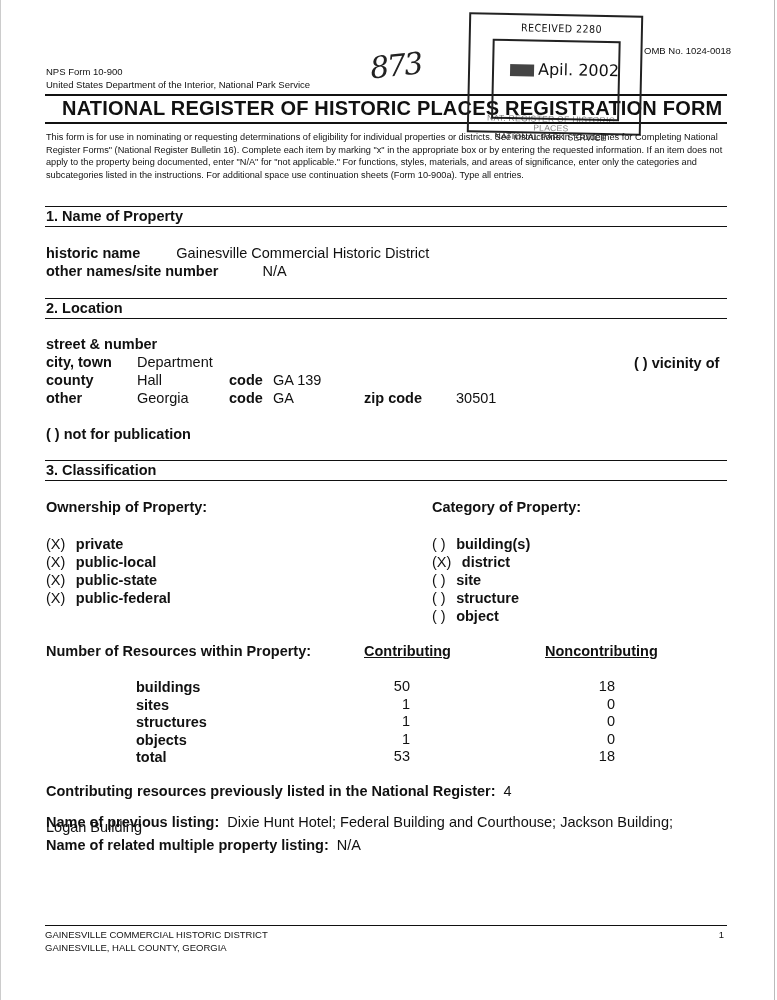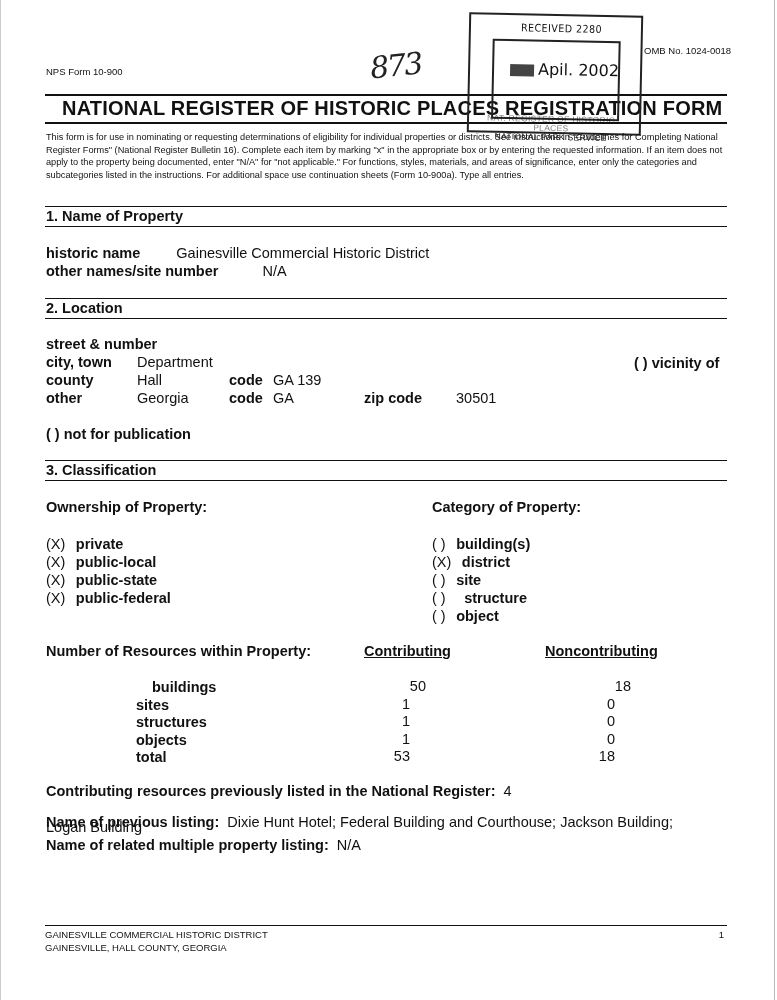--- a/index.html
+++ b/index.html
@@ -52,20 +52,21 @@
   .footer-page { position: absolute; right: 53px; top: 929px; font-size: 9.5px; }
 </style>
 </head>
 <body>
 
 <div class="page-border-left"></div>
 <div class="page-border-right"></div>
 
 <div class="abs hdr-small" style="left:46px; top:43px;margin-top:22px;">
   <div>NPS Form 10-900</div>
+  <div>United States Department of the Interior, National Park Service</div>
 </div>
 
 <div class="abs handwriting" style="left:370px; top:48px;">873</div>
 
 <div class="abs hdr-small" style="left:636px; top:44px;margin-left:8px;">OMB No. 1024-0018</div>
 
 <div class="title-bar">
   <div class="title-text">NATIONAL REGISTER OF HISTORIC PLACES REGISTRATION FORM</div>
 </div>
 
@@ -128,30 +129,30 @@
   <div style="height:18px; white-space:nowrap;"><span class="val">(X)</span> <span class="lbl" style="margin-left:6px;">private</span></div>
   <div style="height:18px; white-space:nowrap;"><span class="val">(X)</span> <span class="lbl" style="margin-left:6px;">public-local</span></div>
   <div style="height:18px; white-space:nowrap;"><span class="val">(X)</span> <span class="lbl" style="margin-left:6px;">public-state</span></div>
   <div style="height:18px; white-space:nowrap;"><span class="val">(X)</span> <span class="lbl" style="margin-left:6px;">public-federal</span></div>
 </div>
 
 <div class="abs" style="left:432px; top:535px;">
   <div style="height:18px; white-space:nowrap;"><span class="val">( )</span> <span class="lbl" style="margin-left:6px;">building(s)</span></div>
   <div style="height:18px; white-space:nowrap;"><span class="val">(X)</span> <span class="lbl" style="margin-left:6px;">district</span></div>
   <div style="height:18px; white-space:nowrap;"><span class="val">( )</span> <span class="lbl" style="margin-left:6px;">site</span></div>
-  <div style="height:18px; white-space:nowrap;"><span class="val">( )</span> <span class="lbl" style="margin-left:14px;">structure</span></div>
+  <div style="height:18px; white-space:nowrap;"><span class="val">( )</span> <span class="lbl" style="margin-left:6px;">structure</span></div>
   <div style="height:18px; white-space:nowrap;"><span class="val">( )</span> <span class="lbl" style="margin-left:6px;">object</span></div>
 </div>
 
 <div class="row lbl" style="left:46px; top:643px;">Number of Resources within Property:</div>
 <div class="row lbl underline" style="left:364px; top:643px;">Contributing</div>
 <div class="row lbl underline" style="left:545px; top:643px;">Noncontributing</div>
 
 <div class="abs" style="left:136px; top:678px;">
-  <div style="position:relative; height:17.5px; width:520px;margin-left:16px;">
+  <div style="position:relative; height:17.5px; width:520px;">
     <span class="lbl">buildings</span>
     <span class="num" style="left:244px; top:0;">50</span>
     <span class="num" style="left:449px; top:0;">18</span>
   </div>
   <div style="position:relative; height:17.5px; width:520px;">
     <span class="lbl">sites</span>
     <span class="num" style="left:244px; top:0;">1</span>
     <span class="num" style="left:449px; top:0;">0</span>
   </div>
   <div style="position:relative; height:17.5px; width:520px;">

